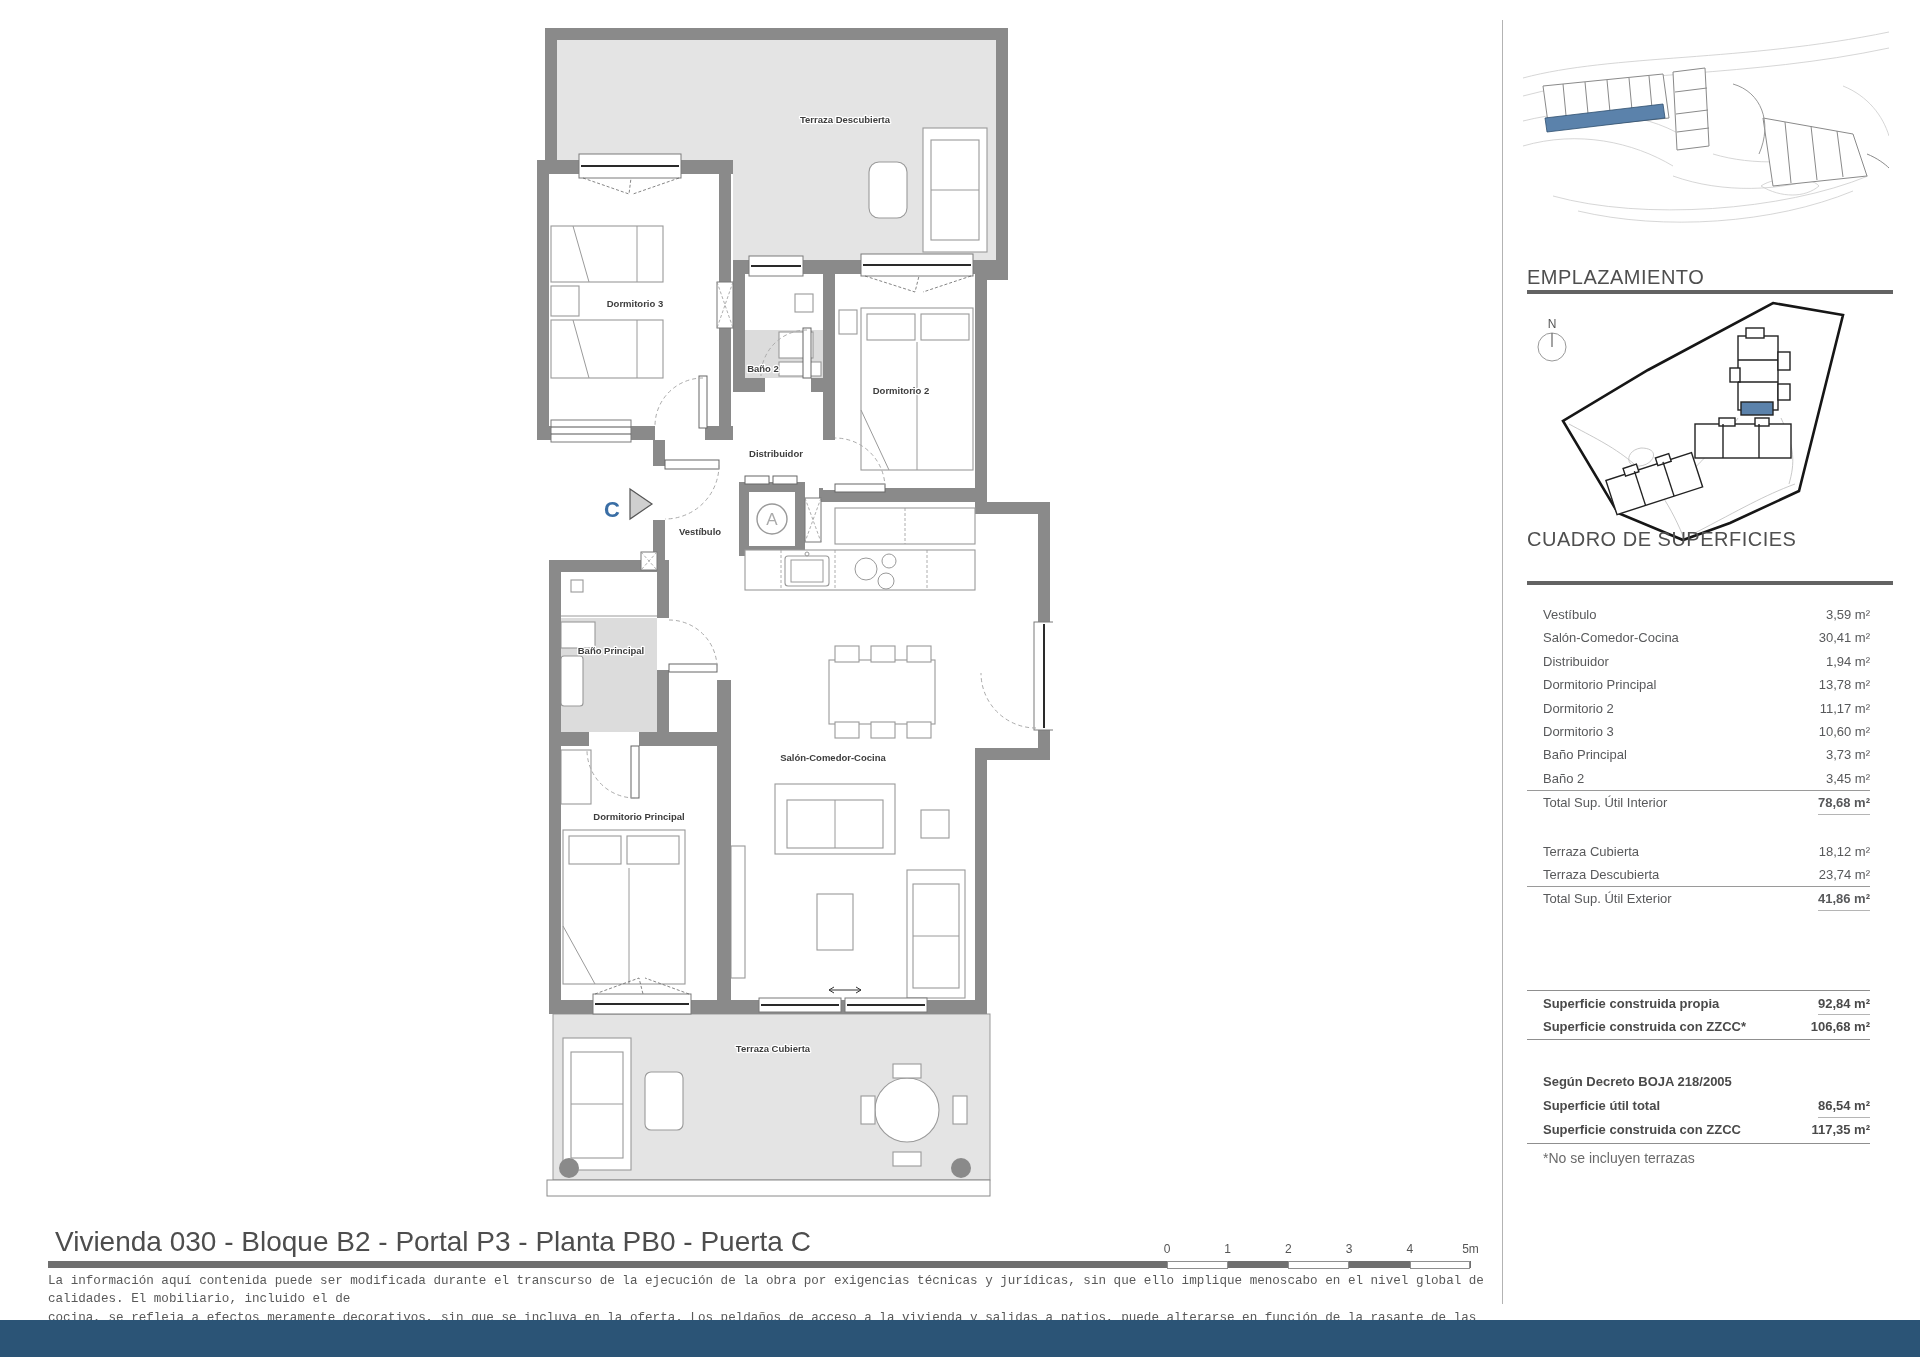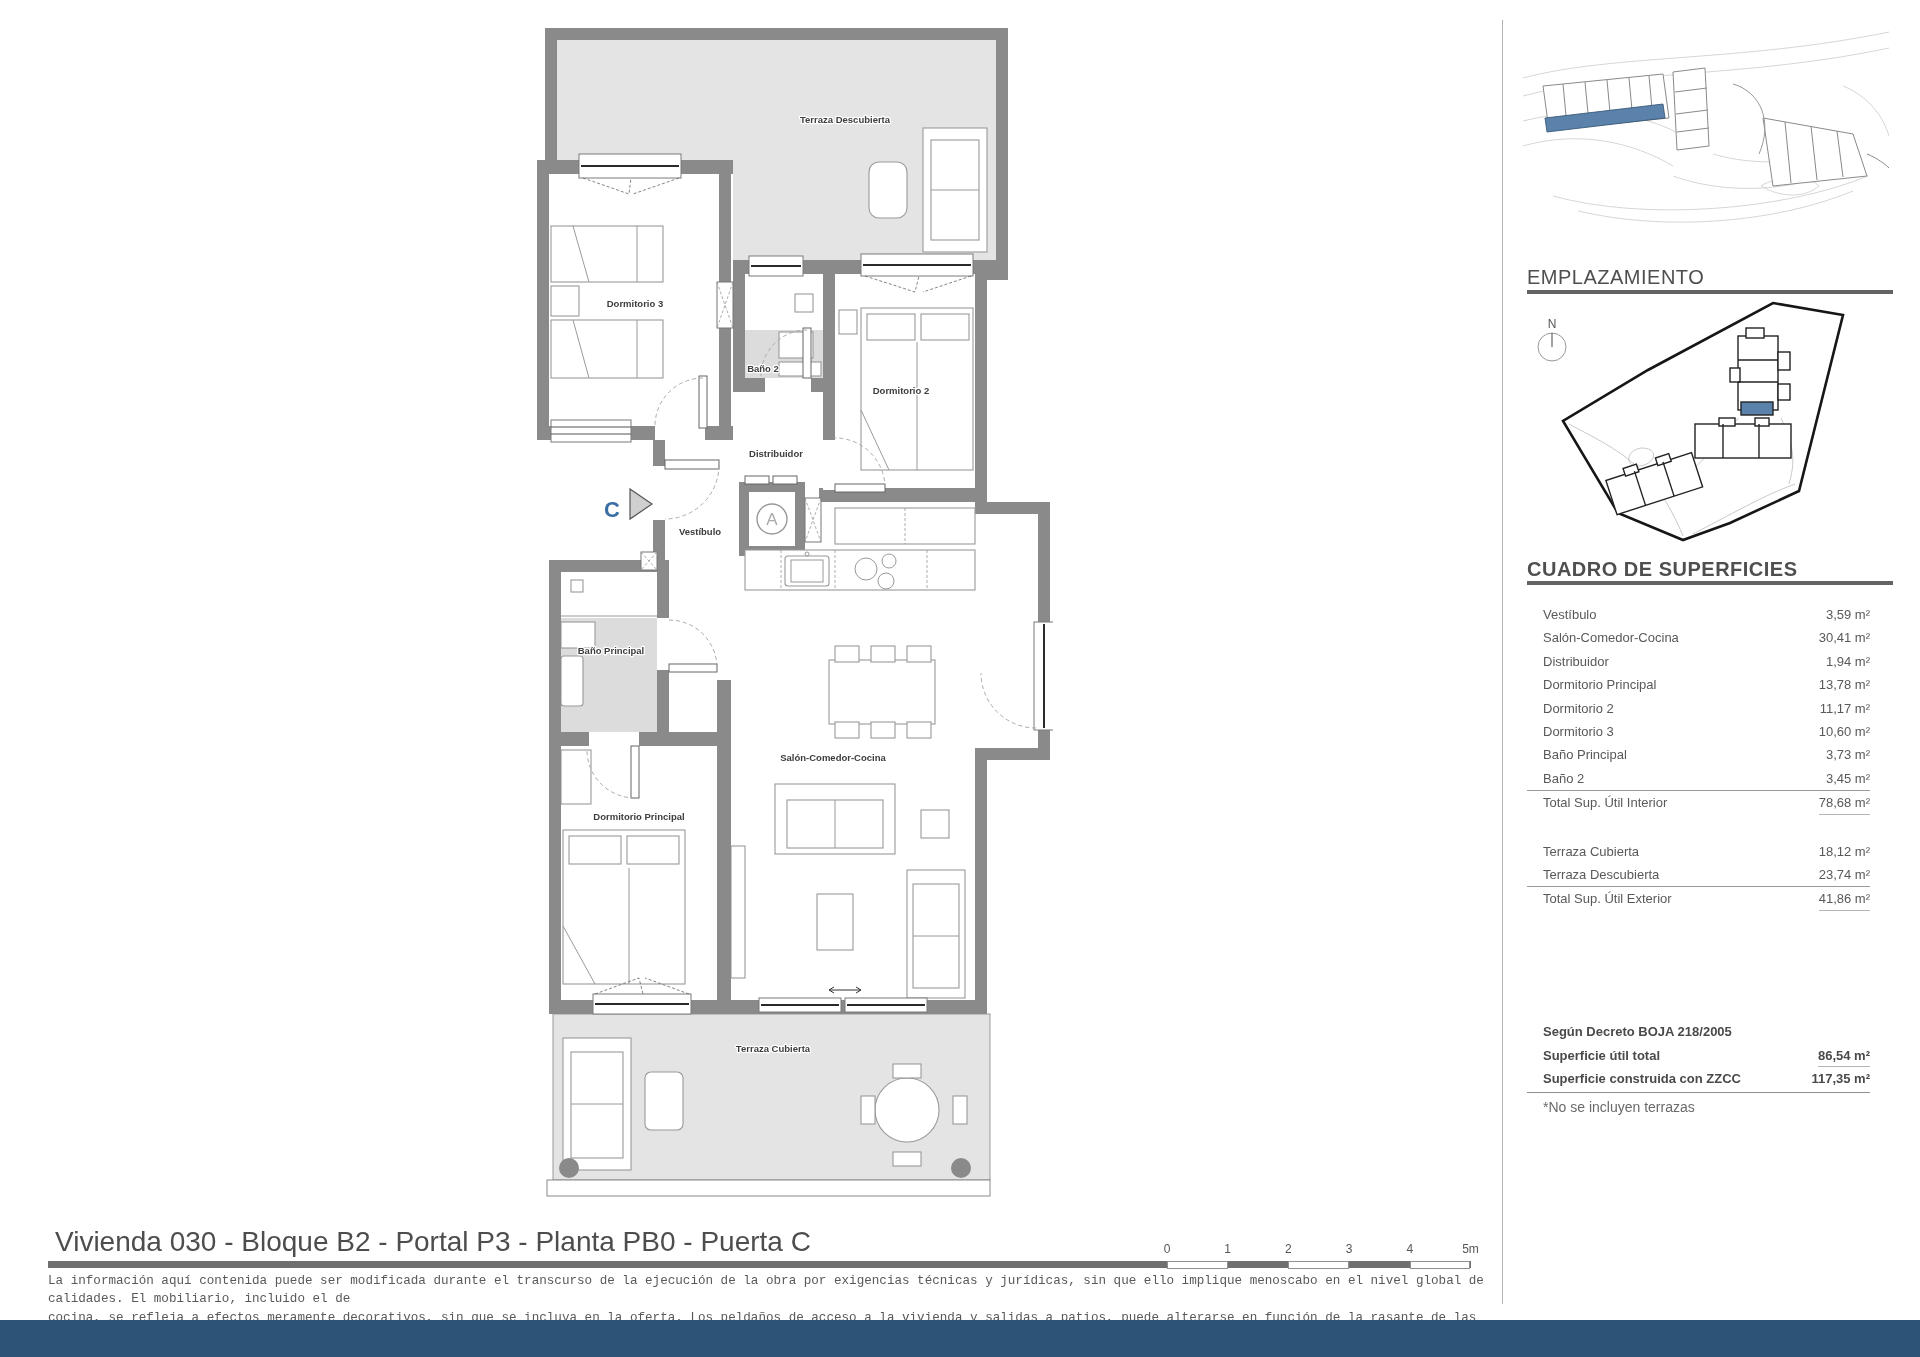--- a/index.html
+++ b/index.html
@@ -31,21 +31,21 @@
   .sb-h{position:absolute;left:1527px;width:366px;font-size:20px;color:#4f4f4f;letter-spacing:.5px;}
   .sb-rule{position:absolute;left:1527px;width:366px;height:4px;background:#636363;}
   .sketch{position:absolute;left:1523px;top:26px;}
   .siteplan{position:absolute;left:1533px;top:298px;}
 
   .stable{position:absolute;left:1527px;top:603px;width:343px;font-size:13px;color:#58595b;}
   .trow{display:flex;justify-content:space-between;line-height:23.4px;height:23.4px;}
   .tlabel{padding-left:16px;}
   .tval{text-align:right;}
   .total{border-top:1px solid #9a9a9a;}
-  .tval.ul{border-bottom:1px solid #b5b5b5;}
+  .tval.ul{border-bottom:1px solid #b5b5b5;font-weight:bold;}
   .gap25{height:25px;} .gap79{height:79px;} .gap30{height:30px;}
   .bold .tlabel,.bold .tval,.trow.bold{font-weight:bold;color:#4a4a4a;}
   .builtblock{border-top:1px solid #8f8f8f;border-bottom:1px solid #8f8f8f;padding:1px 0;}
   .decreeblock{border-bottom:1px solid #8f8f8f;padding-bottom:2px;}
   .decree-h{font-weight:bold;color:#4a4a4a;line-height:24px;padding-left:16px;}
   .footnote{font-size:14px;color:#6a6a6a;padding-left:16px;margin-top:6px;}
 
   
   .sheet-title{position:absolute;left:55px;top:1226px;font-size:28px;color:#4d4d4d;}
   .title-rule{position:absolute;left:48px;top:1261px;width:1423px;height:7px;background:#6f6f6f;}
@@ -334,21 +334,21 @@
         <rect x="76" y="168" width="90" height="36"></rect>
         <rect x="96" y="162" width="14" height="8"></rect>
           <rect x="130" y="162" width="14" height="8"></rect>
         <line x1="106" y1="168" x2="106" y2="204"></line>
           <line x1="136" y1="168" x2="136" y2="204"></line>
       </g>
     </g>
     <rect x="208" y="104" width="32" height="13" stroke="#222" stroke-width="1.4" fill="#5b82ab"></rect>
   </svg>
 
-  <div class="sb-h" style="top:558px;font-weight:bold;">CUADRO DE SUPERFICIES</div>
+  <div class="sb-h" style="top:528px;">CUADRO DE SUPERFICIES</div>
   <div class="sb-rule" style="top:581px;"></div>
 
   <div class="stable">
     <div id="interior-rows">
         <div class="trow">
           <span class="tlabel">Vestíbulo</span>
           <span class="tval">3,59 m²</span>
         </div>
         <div class="trow">
           <span class="tlabel">Salón-Comedor-Cocina</span>
@@ -392,20 +392,30 @@
         <div class="trow">
           <span class="tlabel">Terraza Descubierta</span>
           <span class="tval">23,74 m²</span>
         </div>
       </div>
     <div class="trow total">
       <span class="tlabel">Total Sup. Útil Exterior</span>
       <span class="tval ul">41,86 m²</span>
     </div>
     <div class="gap79"></div>
+    <div class="builtblock" id="built-rows">
+        <div class="trow bold">
+          <span class="tlabel">Superficie construida propia</span>
+          <span class="tval ul">92,84 m²</span>
+        </div>
+        <div class="trow bold">
+          <span class="tlabel">Superficie construida con ZZCC*</span>
+          <span class="tval">106,68 m²</span>
+        </div>
+      </div>
     <div class="gap30"></div>
     <div class="decree-h">Según Decreto BOJA 218/2005</div>
     <div class="decreeblock" id="decree-rows">
         <div class="trow bold">
           <span class="tlabel">Superficie útil total</span>
           <span class="tval ul">86,54 m²</span>
         </div>
         <div class="trow bold">
           <span class="tlabel">Superficie construida con ZZCC</span>
           <span class="tval">117,35 m²</span>

